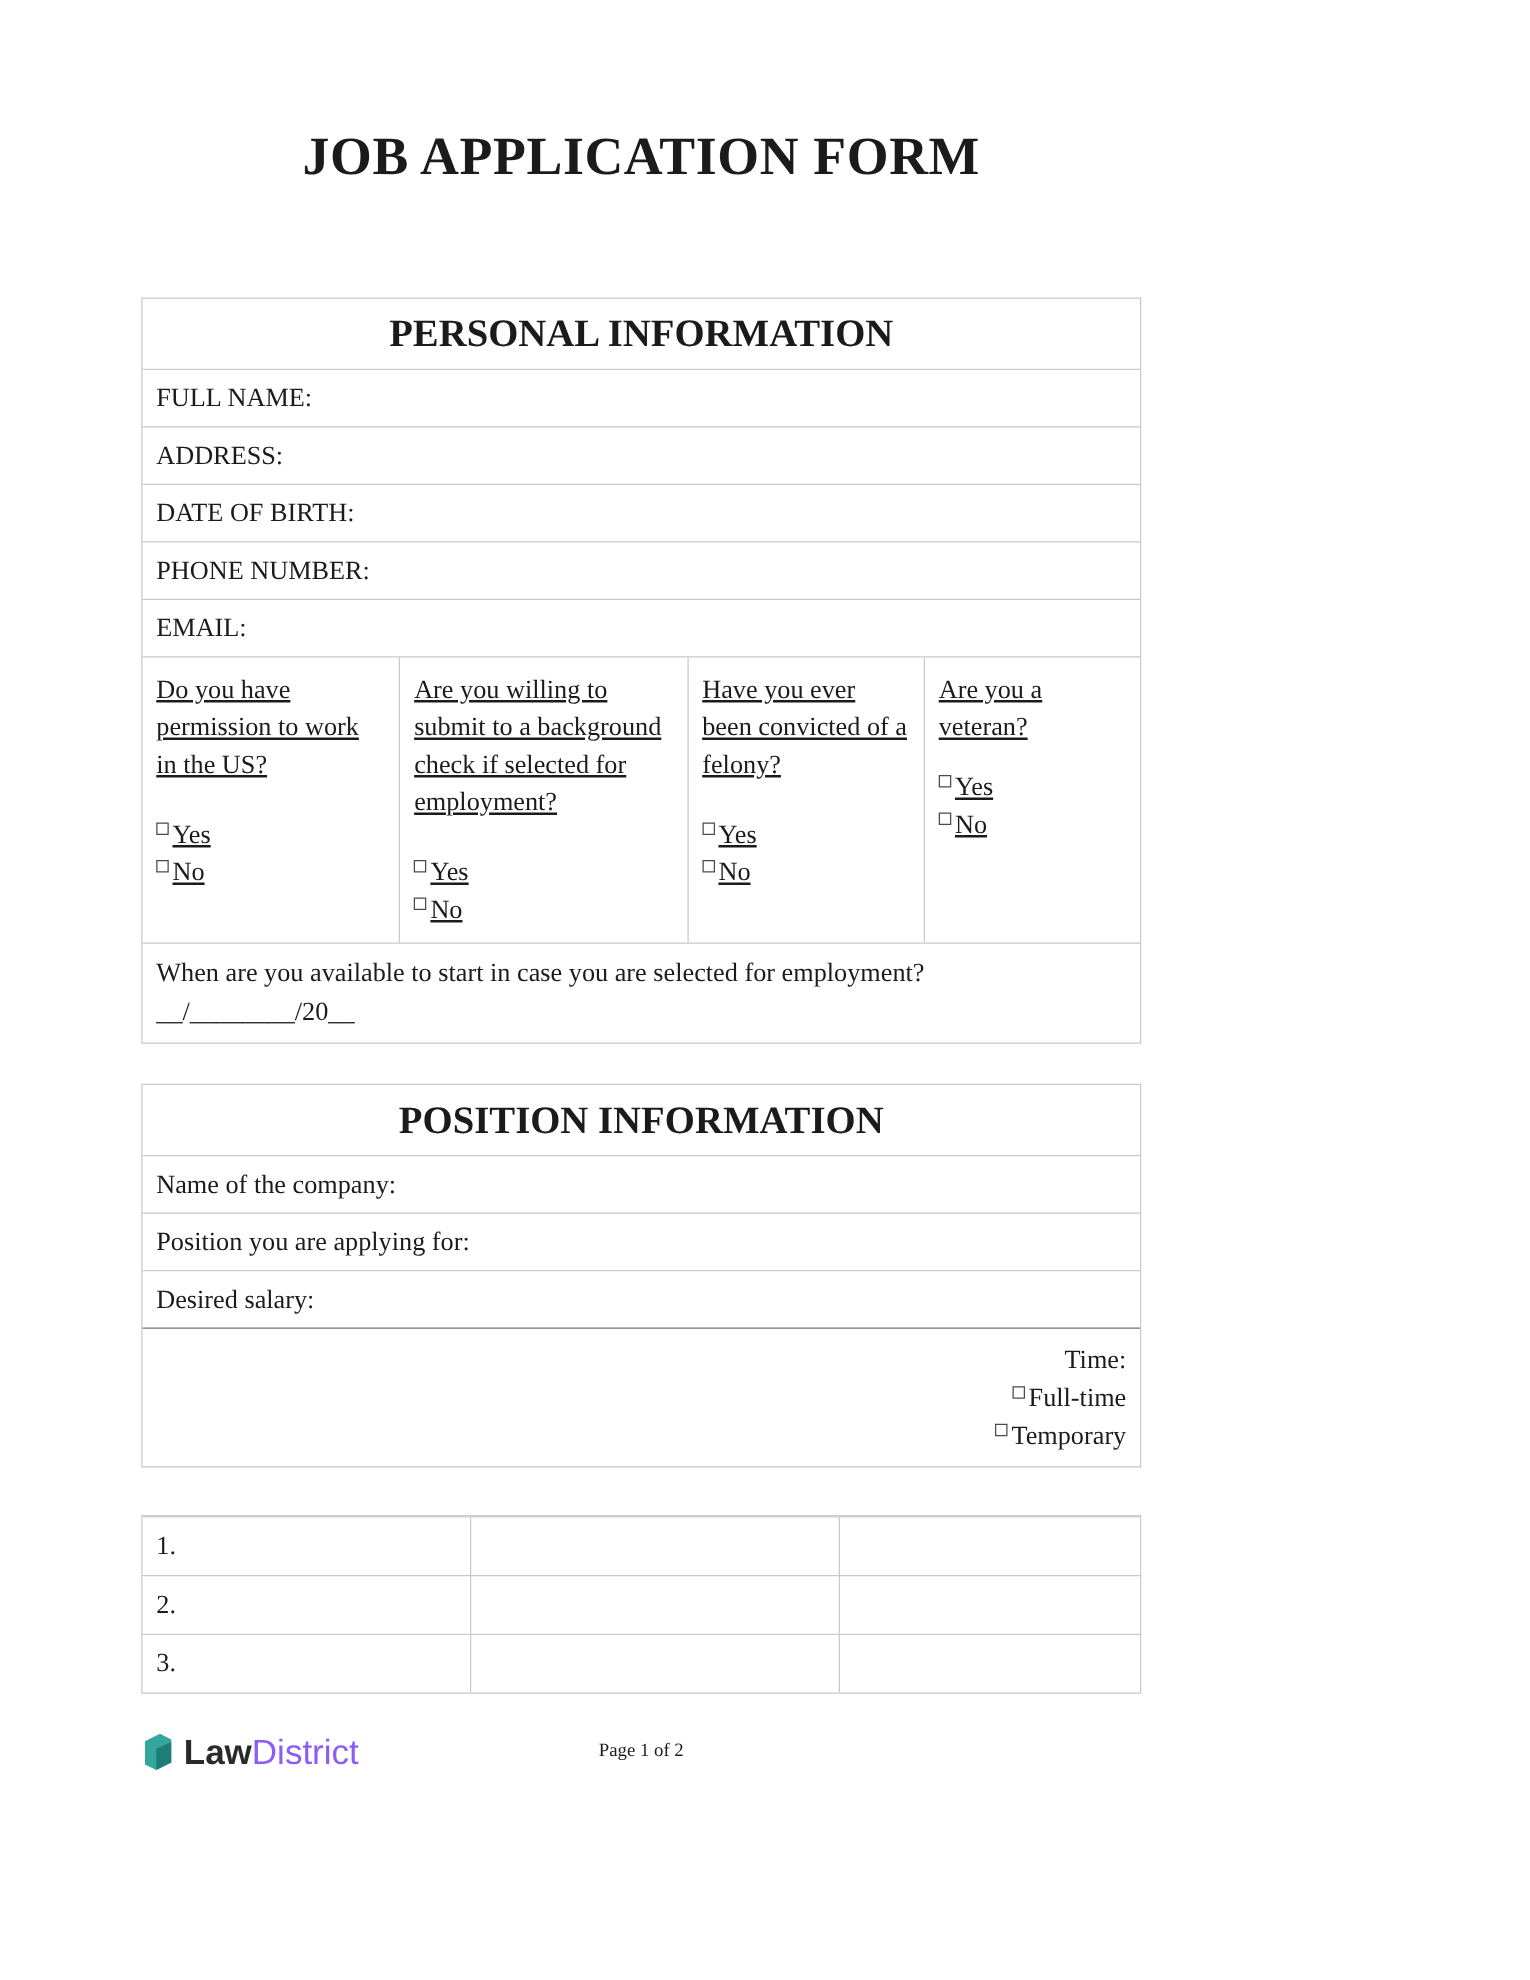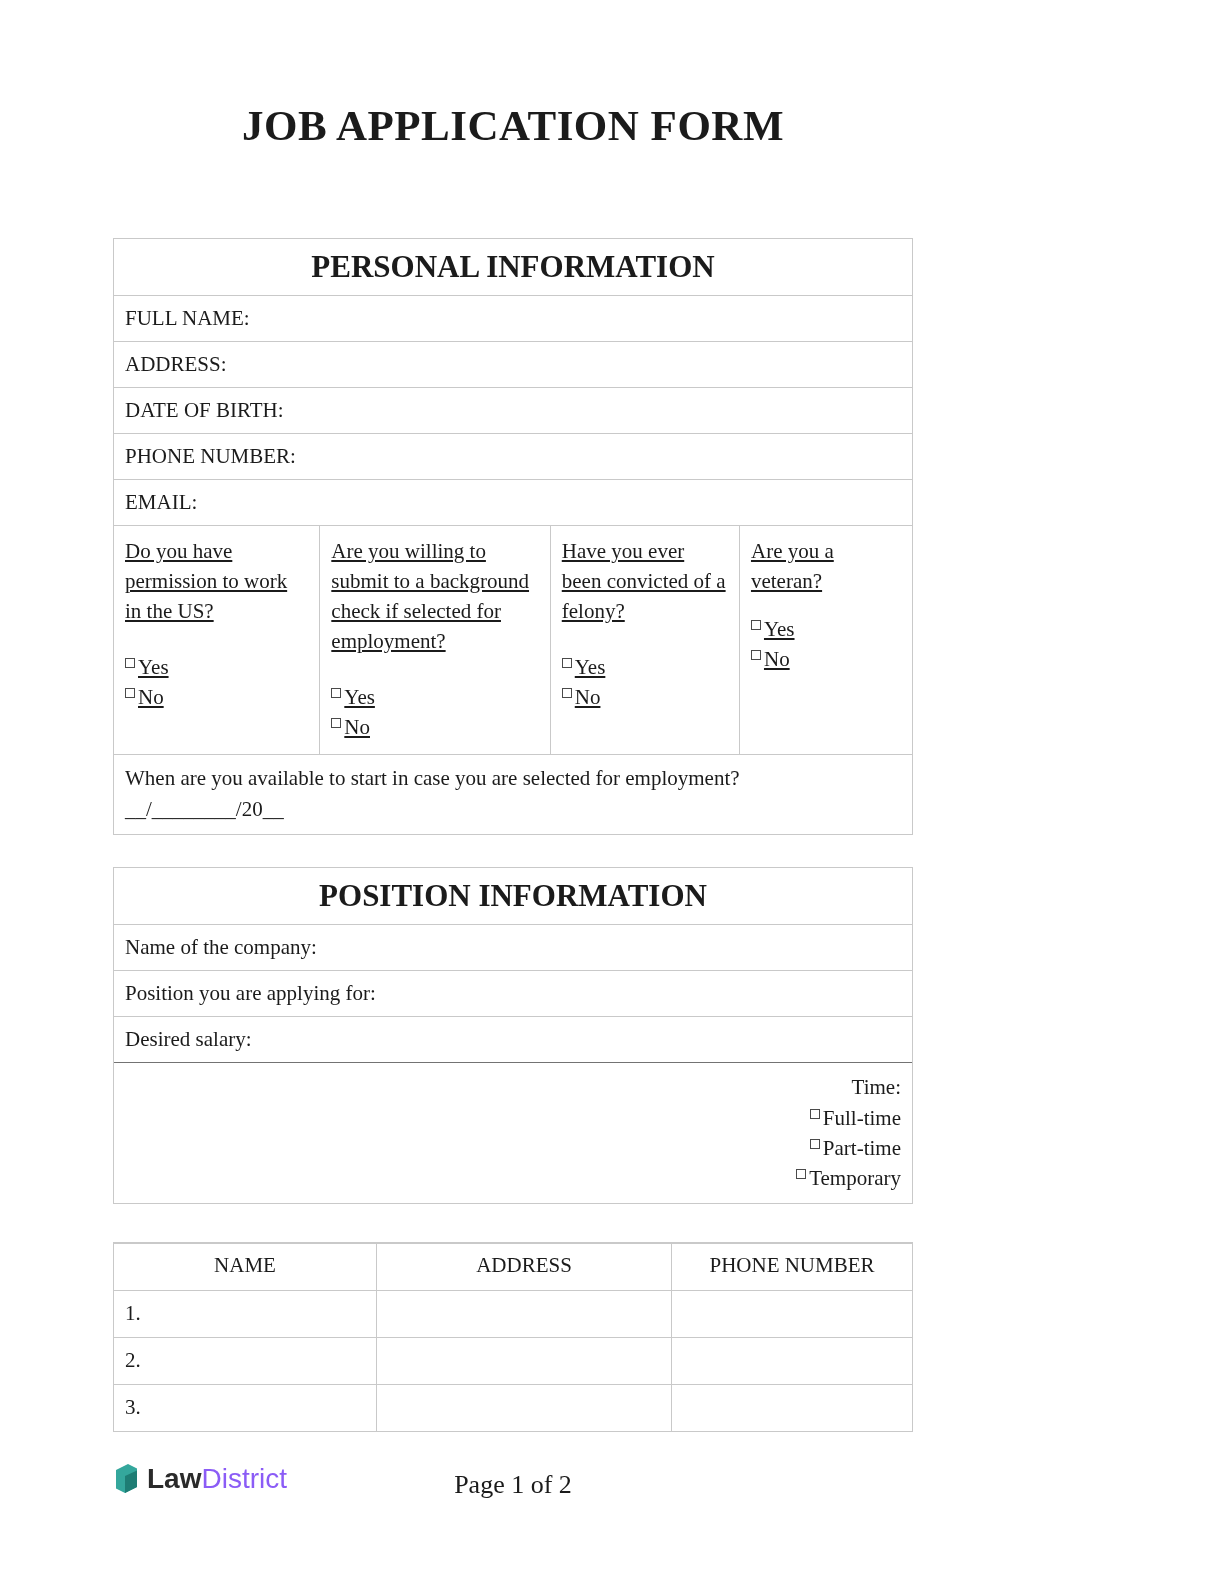--- a/index.html
+++ b/index.html
@@ -95,21 +95,21 @@
     position: absolute; left: 0; top: 0;
     display: flex; align-items: center; gap: 7px;
     font-family: "Liberation Sans", sans-serif;
     font-size: 28px;
     line-height: 34px;
   }
   .brand .law { font-weight: bold; color: #2a2a2a; }
   .brand .district { font-weight: normal; color: #8b5cf6; }
   .pageno {
     text-align: center;
-    font-size: 26px;
+    font-size: 15px;
     padding-top: 8px;
   }
 </style>
 </head>
 <body>
 
 <div class="page">
   <div class="content">
 
     <h1 class="doc-title">JOB APPLICATION FORM</h1>
@@ -203,35 +203,27 @@
       <div class="frow">
         <span>Desired salary:</span>
       </div>
 
       <div class="timerow">
         <div>Time:</div>
         <div class="opt cbline">
           <span class="cb"></span><span>Full-time</span>
         </div>
         <div class="opt cbline">
-          <span class="cb"></span><span>Part-time</span>
-        </div>
-        <div class="opt cbline">
           <span class="cb"></span><span>Temporary</span>
         </div>
       </div>
     </section>
 
     <section class="tbl tbl-references">
 
-      <div class="refhead">
-        <div class="rc rc1">NAME</div>
-        <div class="rc rc2">ADDRESS</div>
-        <div class="rc rc3">PHONE NUMBER</div>
-      </div>
 
       <div class="refrow">
         <div class="rc rc1">1.</div>
         <div class="rc rc2"></div>
         <div class="rc rc3"></div>
       </div>
       <div class="refrow">
         <div class="rc rc1">2.</div>
         <div class="rc rc2"></div>
         <div class="rc rc3"></div>

